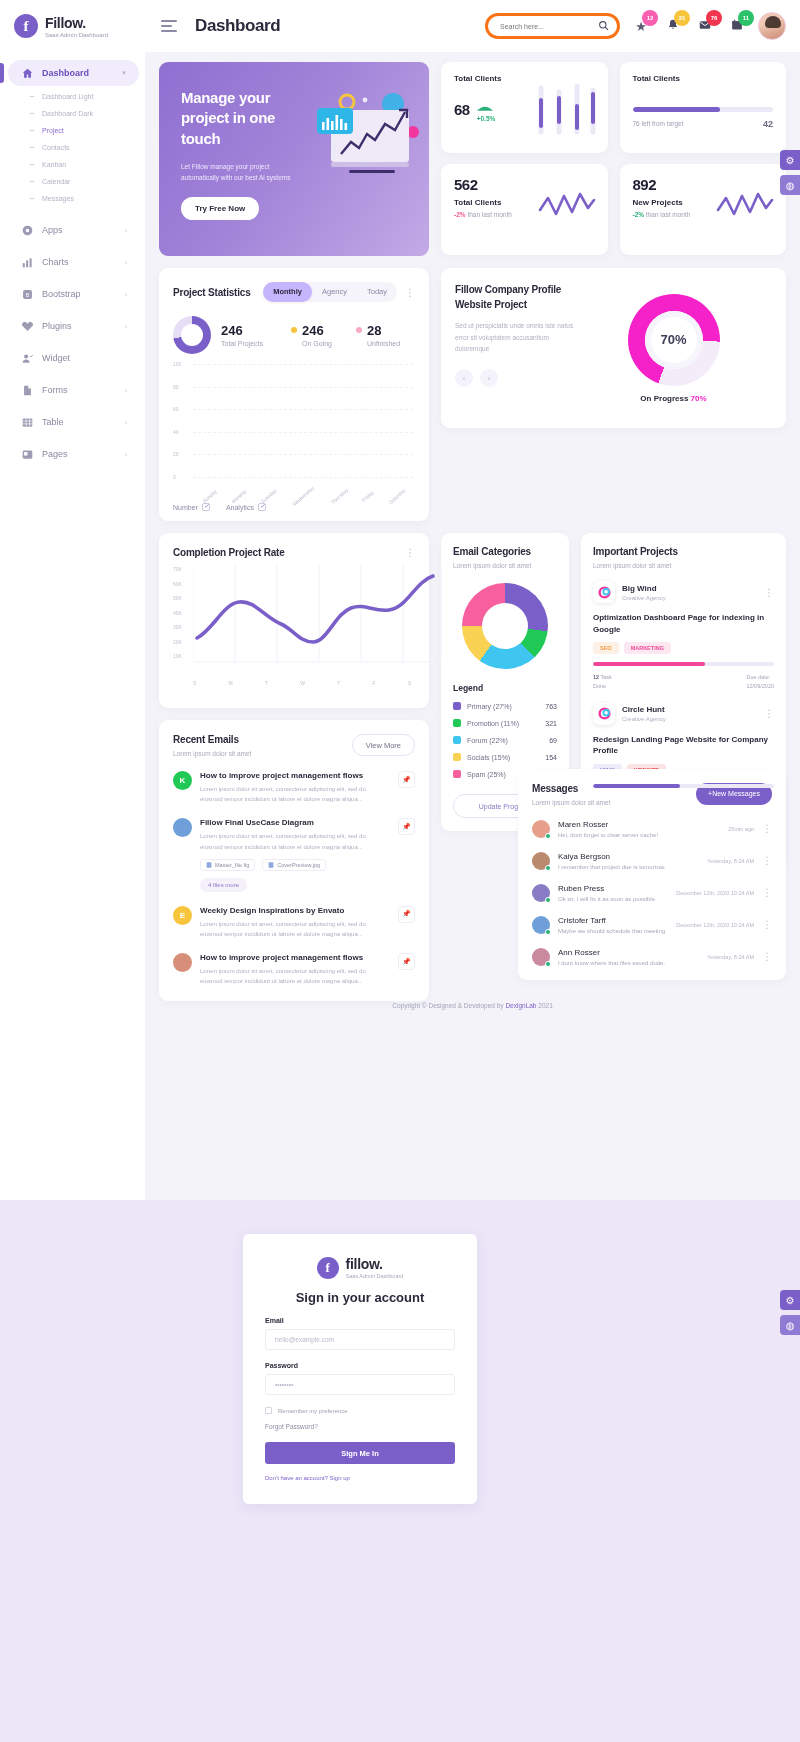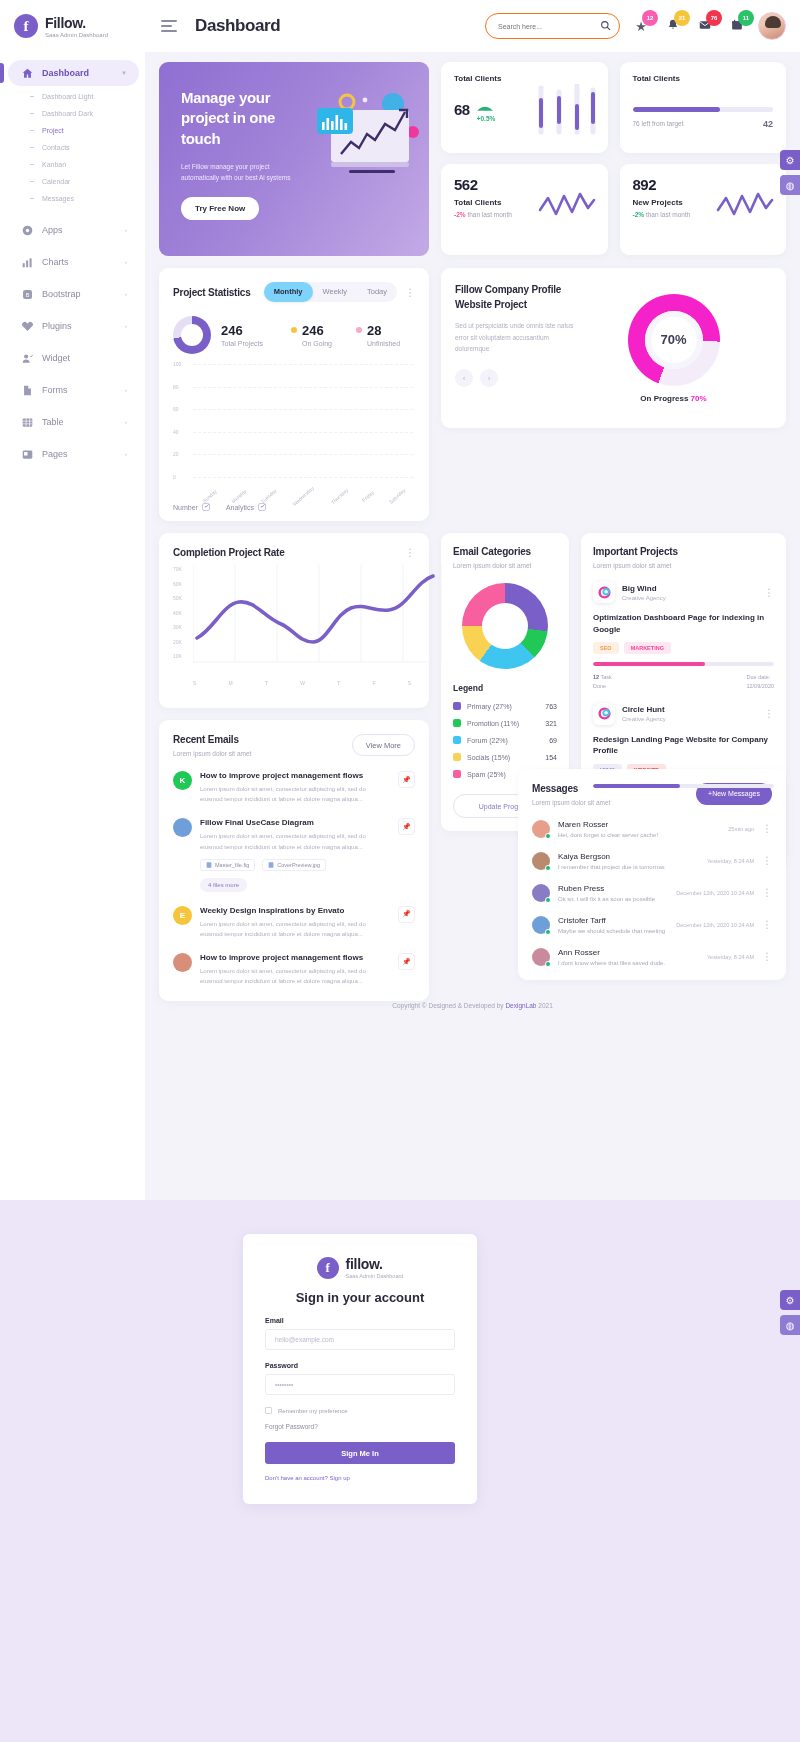--- a/index.html
+++ b/index.html
@@ -56,21 +56,21 @@
   .topbar {
     position: absolute; left: 145px; top: 0; width: 655px; height: 52px;
     background: #fff; display: flex; align-items: center; padding: 0 14px 0 16px;
   }
   .hamburger { width: 16px; display:flex; flex-direction:column; gap:3px; cursor:pointer; }
   .hamburger span { height: 2px; background: #8b8ba5; border-radius: 1px; }
   .hamburger span:nth-child(1){ width:16px; } .hamburger span:nth-child(2){ width:11px; } .hamburger span:nth-child(3){ width:16px; }
   .page-title { font-size: 17px; font-weight: bold; color: #2a2a3c; margin-left: 18px; letter-spacing: -.4px; }
   .top-right { margin-left: auto; display: flex; align-items: center; gap: 10px; }
   .search-box {
-    width: 135px; height: 26px; border: 1px solid #f97316; border-radius: 14px;
+    width: 135px; height: 26px; border: 3px solid #f97316; border-radius: 14px;
     display: flex; align-items: center; padding: 0 8px 0 12px; background:#fff;
   }
   .search-box input { border: none; outline: none; font-size: 7px; color: #b9b9cc; flex:1; font-family:"Liberation Sans",sans-serif; background:transparent; }
   .ico-btn { position: relative; width: 22px; height: 22px; display: flex; align-items:center; justify-content:center; cursor:pointer; }
   .ico-glyph { font-size: 13px; color: #5b5b72; line-height:1; }
   .badge {
     position: absolute; top: -5px; right: -6px; min-width: 16px; height: 16px; border-radius: 8px;
     color: #fff; font-size: 6px; display: flex; align-items: center; justify-content: center; font-weight: bold;
   }
   .avatar-top {
@@ -115,21 +115,21 @@
 
   
   .c-title { font-size: 10px; font-weight: bold; color:#2a2a3c; letter-spacing:-.2px; }
   .c-sub { font-size: 6.5px; color:#a9a9bd; margin-top: 5px; }
   .dots { font-size: 10px; color:#b8b8cb; cursor:pointer; letter-spacing:0; line-height:.7; }
 
   
   .ps-card { width: 270px; padding: 14px 14px 10px 14px; }
   .tabs { display:flex; background:#f6f4fb; border-radius: 13px; height: 20px; align-items:center; }
   .tab { font-size: 7.5px; color:#8b8ba5; padding: 0 10px; line-height: 20px; cursor:pointer; }
-  .tab.active { background:#7dd3fc; color:#2a2a3c; font-weight:bold; border-radius: 13px; height:20px; box-shadow:0 1px 3px rgba(0,0,0,.07); }
+  .tab.active { background:#c4b5fd; color:#2a2a3c; font-weight:bold; border-radius: 13px; height:20px; box-shadow:0 1px 3px rgba(0,0,0,.07); }
   .ps-sum { display:flex; align-items:center; gap: 10px; margin-top: 14px; }
   .donut-sm { width: 38px; height: 38px; border-radius:50%; }
   .ps-num { font-size: 13px; font-weight:bold; color:#1f1f33; }
   .ps-lab { font-size: 7px; color:#a0a0b6; margin-top:2px; }
   .ps-dot { width:6px; height:6px; border-radius:50%; display:inline-block; }
 
   .barchart { position: relative; height: 135px; margin-top: 10px; }
   .bc-grid { position:absolute; left: 20px; right: 2px; top: 0; bottom: 22px; }
   .bc-gline { position:absolute; left:0; right:0; border-top: 1px dashed #f0eef7; }
   .bc-ylab { position:absolute; left: 0; font-size: 5px; color:#c2c2d2; transform: translateY(-3px); }
@@ -520,21 +520,21 @@
         </div>
       </div>
     </div>
 
     <div class="row" style="margin-top:12px">
       <section class="card ps-card">
         <div style="display:flex;align-items:center;gap:8px">
           <div class="c-title">Project Statistics</div>
           <div class="tabs" style="margin-left:auto">
             <div class="tab active">Monthly</div>
-            <div class="tab">Weekly</div>
+            <div class="tab">Agency</div>
             <div class="tab">Today</div>
           </div>
           <div class="dots">⋮</div>
         </div>
 
         <div class="ps-sum">
           <div class="donut-sm" style="background:conic-gradient(#7b5fc9 0 72%, #e5def4 72% 100%);display:flex;align-items:center;justify-content:center">
             <div style="width:22px;height:22px;border-radius:50%;background:#fff"></div>
           </div>
           <div>

